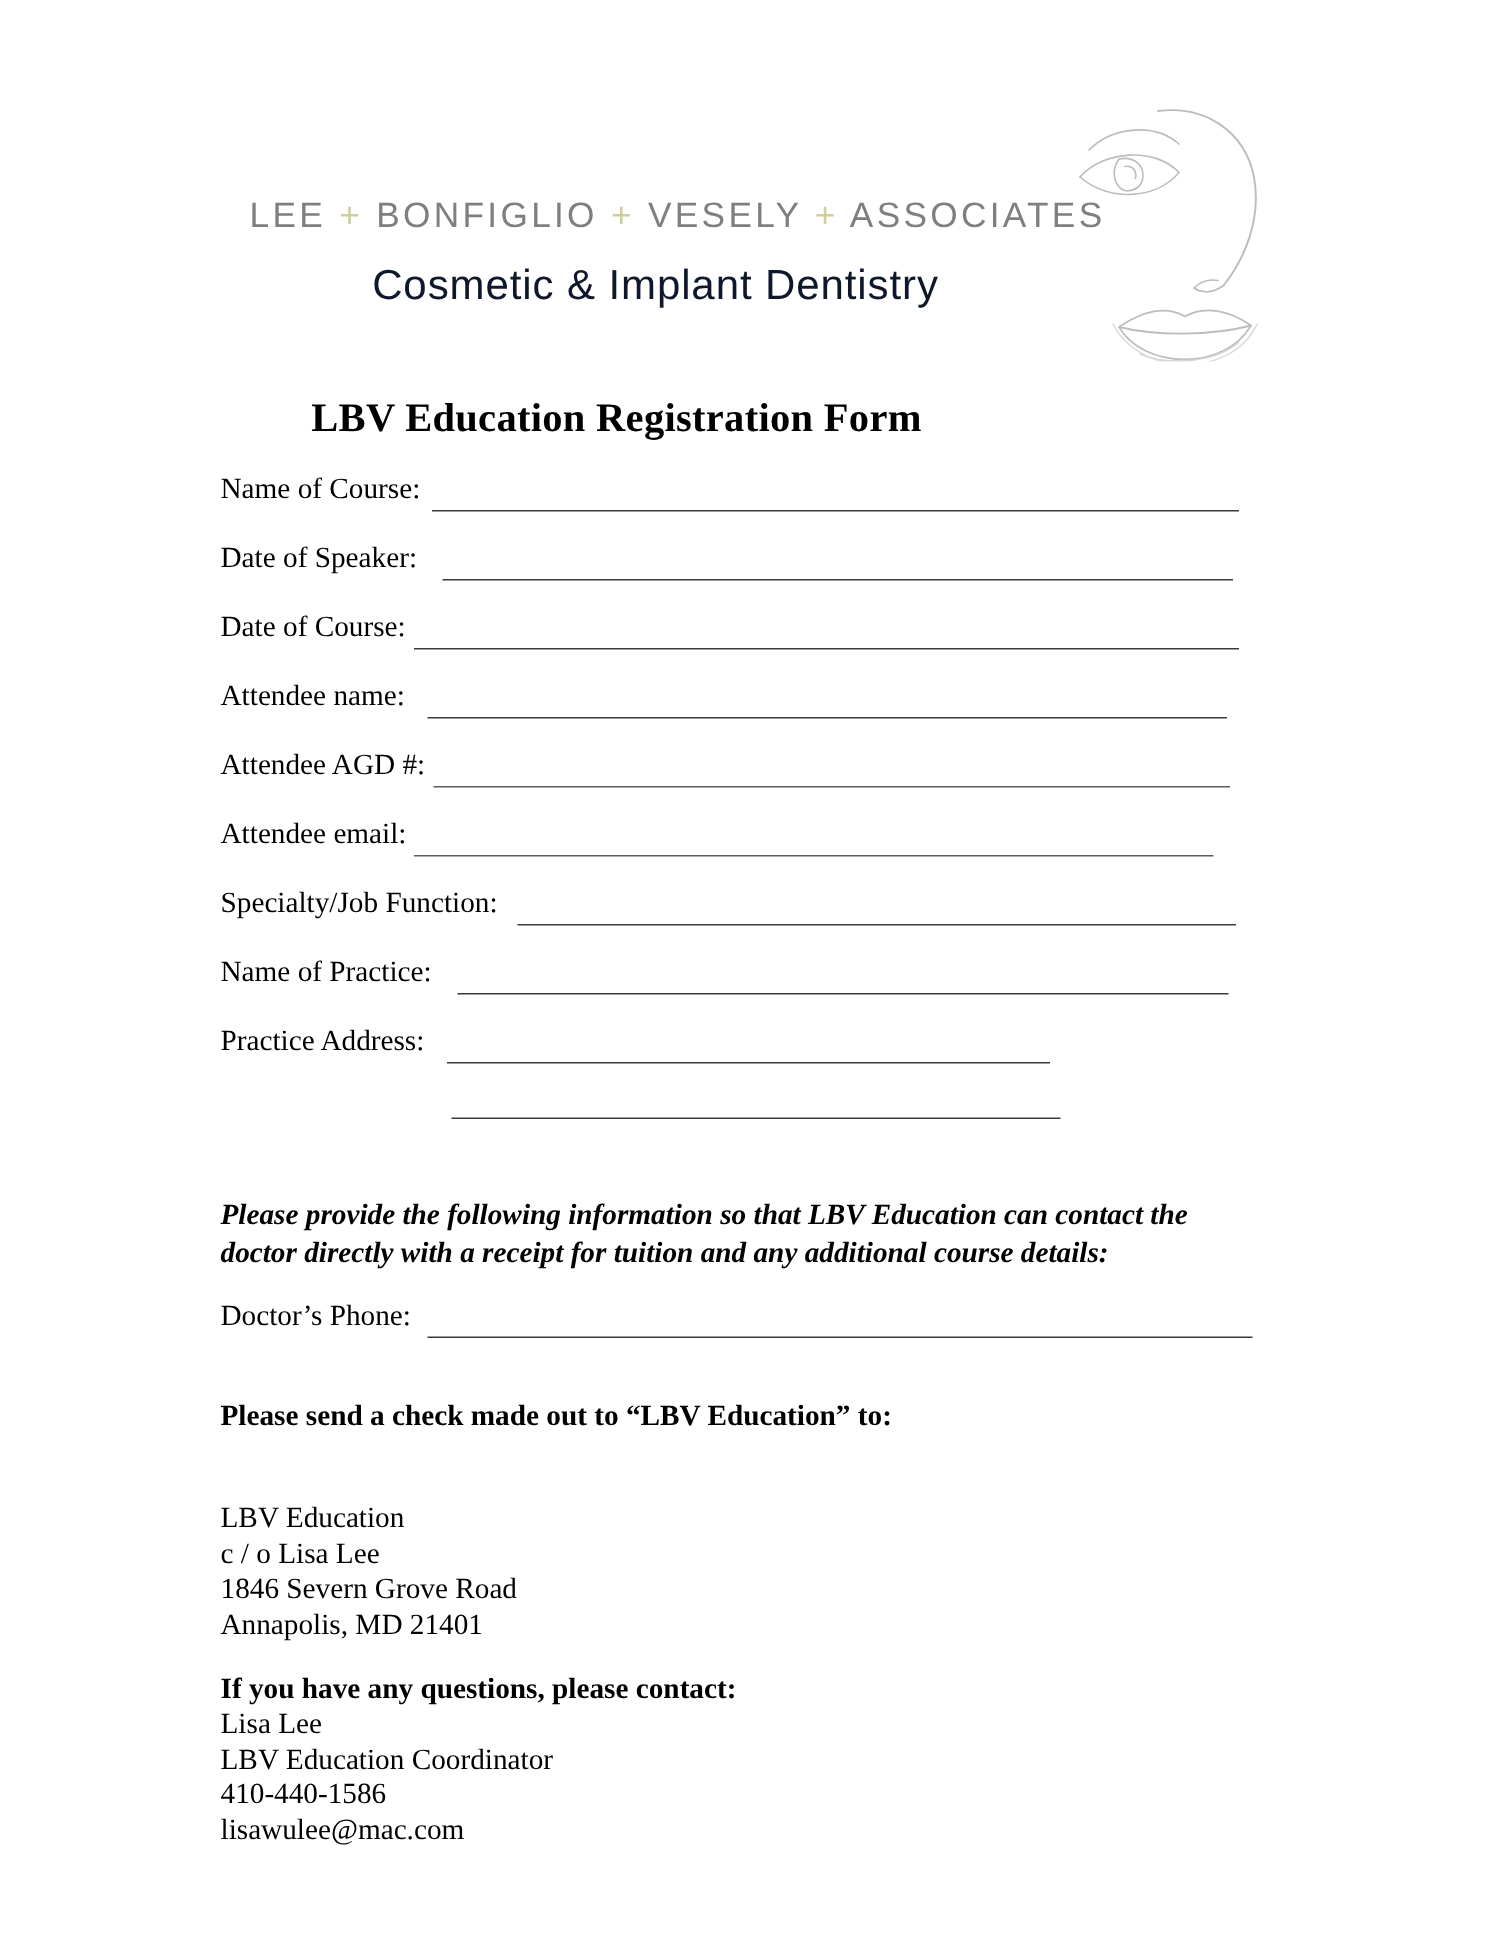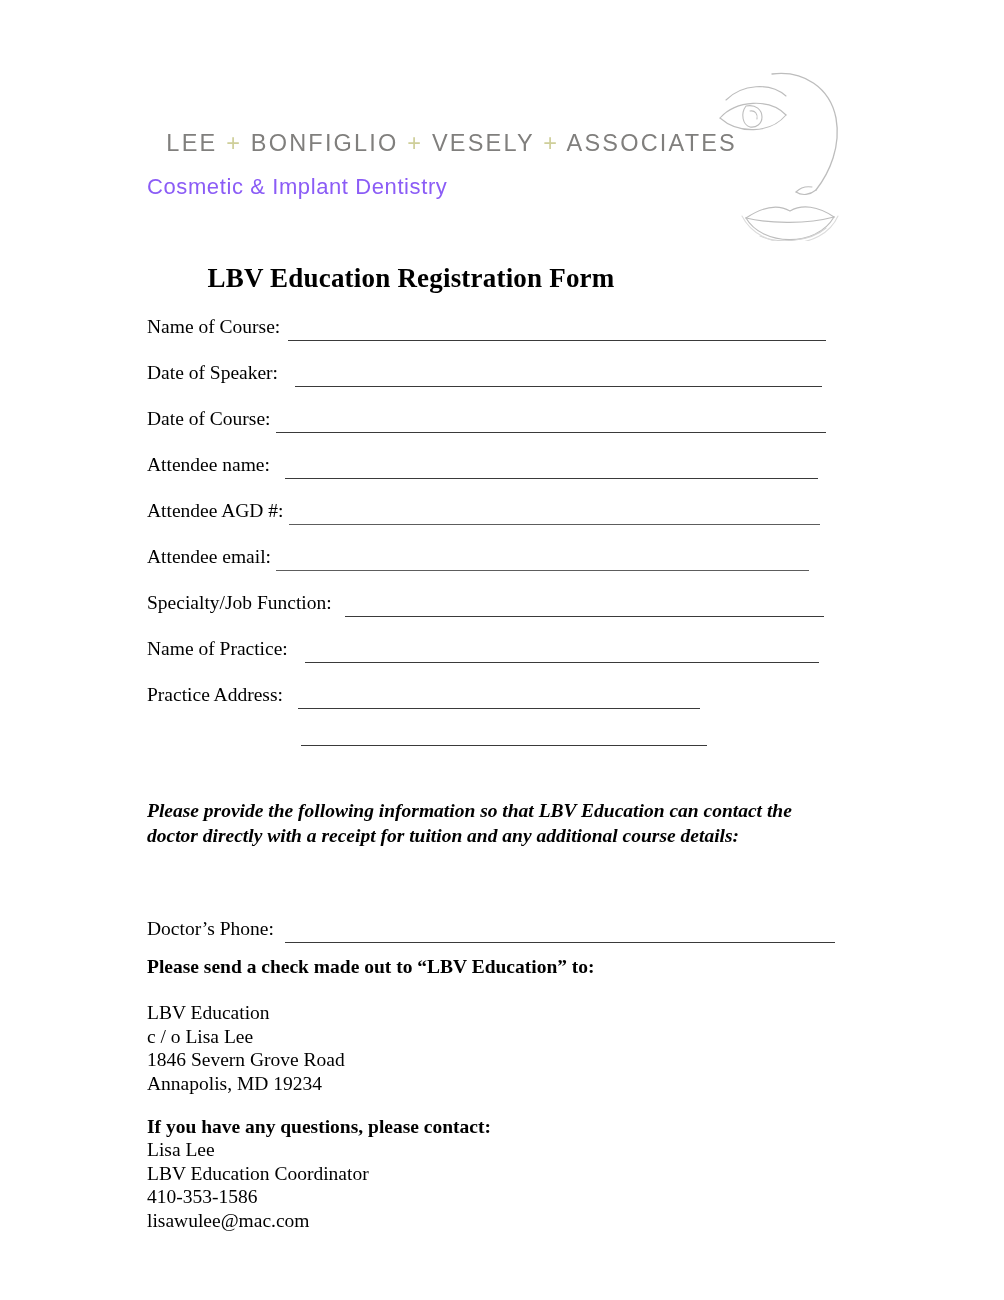--- a/index.html
+++ b/index.html
@@ -44,25 +44,25 @@
   }
   .logo-names .plus {
     color: #cfcf9a;
     font-weight: 400;
   }
   .logo-tagline {
     position: absolute;
     left: 147px;
     top: 174px;
     width: 580px;
-    text-align: left;
+    text-align: center;
     font-family: "Liberation Sans", "DejaVu Sans", sans-serif;
-    font-size: 22px;
+    font-size: 28px;
     letter-spacing: 0.6px;
-    color: #8b5cf6;
+    color: #0f172a;
     white-space: nowrap;
   }
   .logo-face {
     position: absolute;
     left: 712px;
     top: 66px;
     width: 160px;
     height: 175px;
   }
 
@@ -122,32 +122,32 @@
     font-size: 19.5px;
     font-style: italic;
     font-weight: bold;
     line-height: 25px;
   }
 
   
   .doctor-rows {
     position: absolute;
     left: 147px;
-    top: 917px;
+    top: 866px;
     width: 760px;
   }
 
   
   .block {
     position: absolute;
     left: 147px;
     font-size: 19.5px;
     line-height: 23.5px;
   }
-  .block.check-head { top: 955px; font-weight: bold; }
+  .block.check-head { top: 933px; font-weight: bold; }
   .block.check-addr { top: 1001px; }
   .block.questions-head { top: 1115px; font-weight: bold; }
   .block.questions-body { top: 1138px; }
   .block div { white-space: nowrap; }
 </style>
 </head>
 <body>
 
 <div class="page">
 
@@ -260,25 +260,25 @@
 
 
   </div>
 
   <div class="block check-head">Please send a check made out to “LBV Education” to:</div>
 
   <div class="block check-addr">
     <div>LBV Education</div>
     <div>c / o Lisa Lee</div>
     <div>1846 Severn Grove Road</div>
-    <div>Annapolis, MD 19234</div>
+    <div>Annapolis, MD 21401</div>
   </div>
 
   <div class="block questions-head">If you have any questions, please contact:</div>
 
   <div class="block questions-body">
     <div>Lisa Lee</div>
     <div>LBV Education Coordinator</div>
-    <div>410-353-1586</div>
+    <div>410-440-1586</div>
     <div>lisawulee@mac.com</div>
   </div>
 
 </div>
 
 </body></html>

